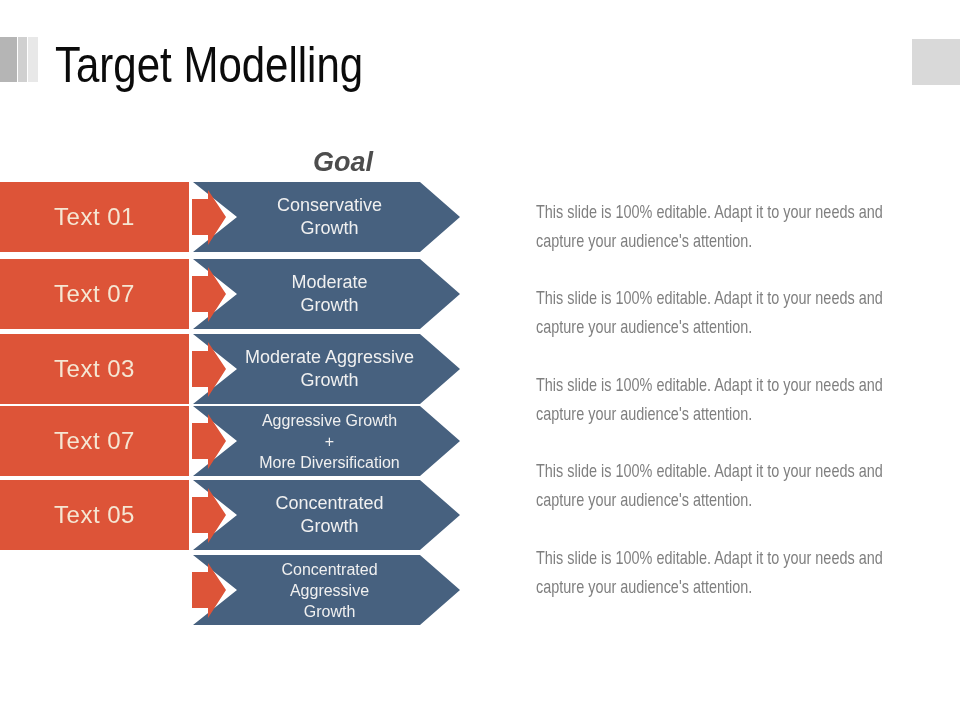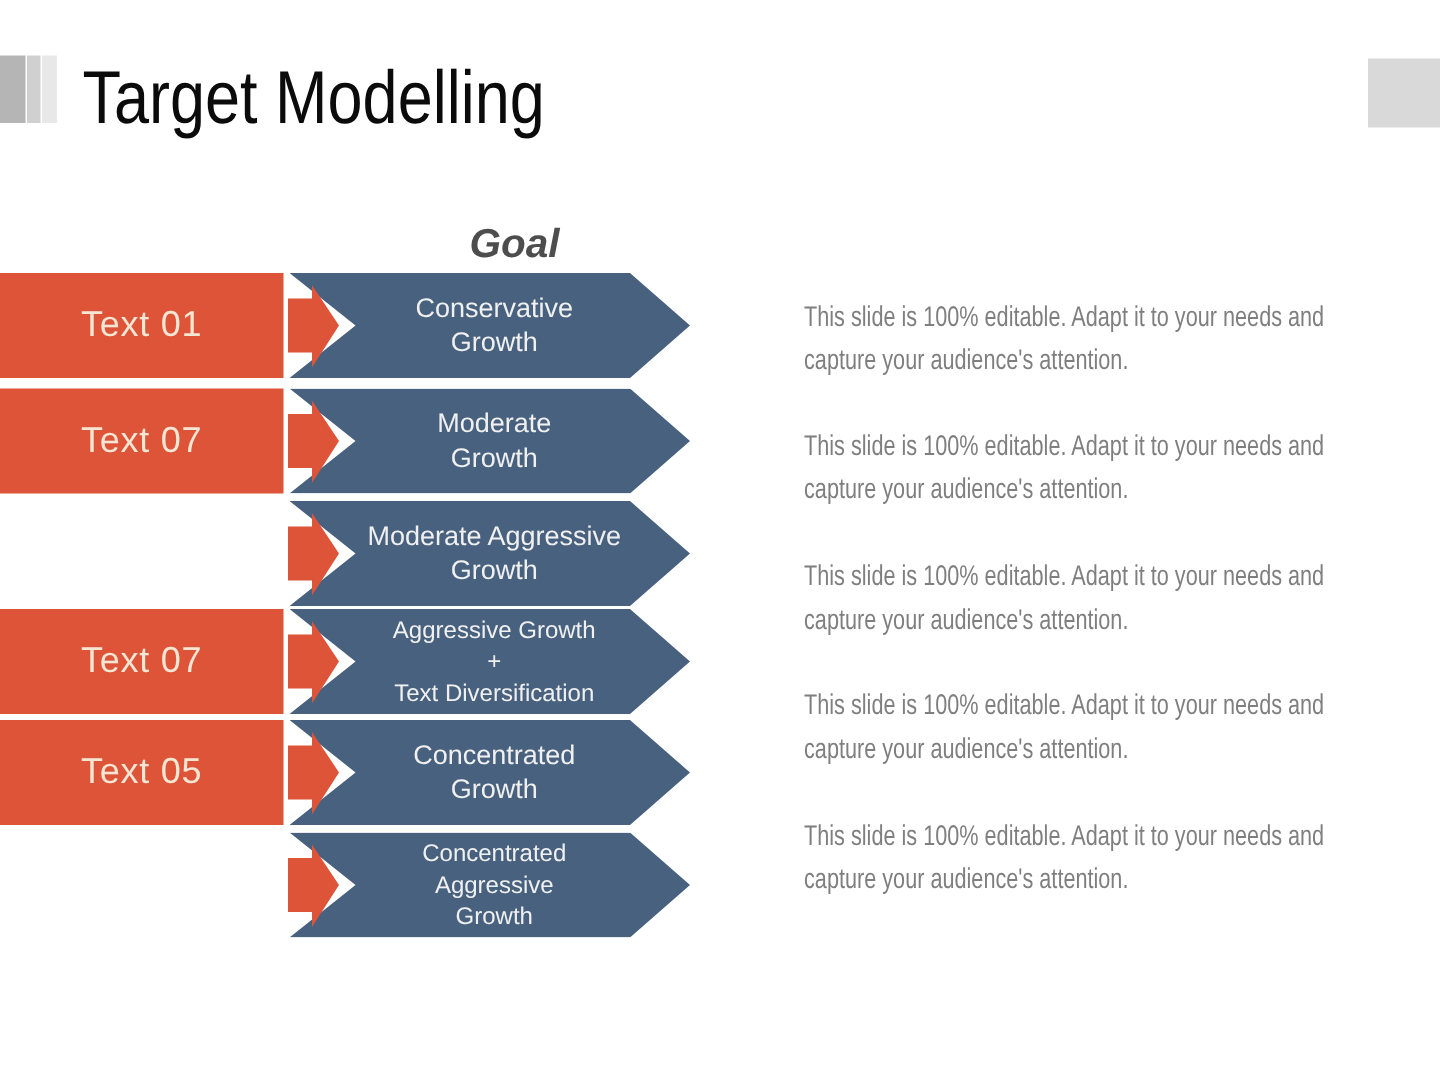--- a/index.html
+++ b/index.html
@@ -112,33 +112,34 @@
   <div class="row" style="top:232px">
     <div class="row-label">Text 07</div>
     <div class="blue-arrow">
       <div class="goal-line">Moderate</div>
       <div class="goal-line">Growth</div>
     </div>
     <div class="mini-arrow"></div>
   </div>
 
   <div class="row" style="top:307px">
+    <div class="row-label">Text 03</div>
     <div class="blue-arrow">
       <div class="goal-line">Moderate Aggressive</div>
       <div class="goal-line">Growth</div>
     </div>
     <div class="mini-arrow"></div>
   </div>
 
   <div class="row" style="top:379px">
     <div class="row-label">Text 07</div>
     <div class="blue-arrow three-lines">
       <div class="goal-line">Aggressive Growth</div>
       <div class="goal-line">+</div>
-      <div class="goal-line">Text Diversification</div>
+      <div class="goal-line">More Diversification</div>
     </div>
     <div class="mini-arrow"></div>
   </div>
 
   <div class="row" style="top:453px">
     <div class="row-label">Text 05</div>
     <div class="blue-arrow">
       <div class="goal-line">Concentrated</div>
       <div class="goal-line">Growth</div>
     </div>

